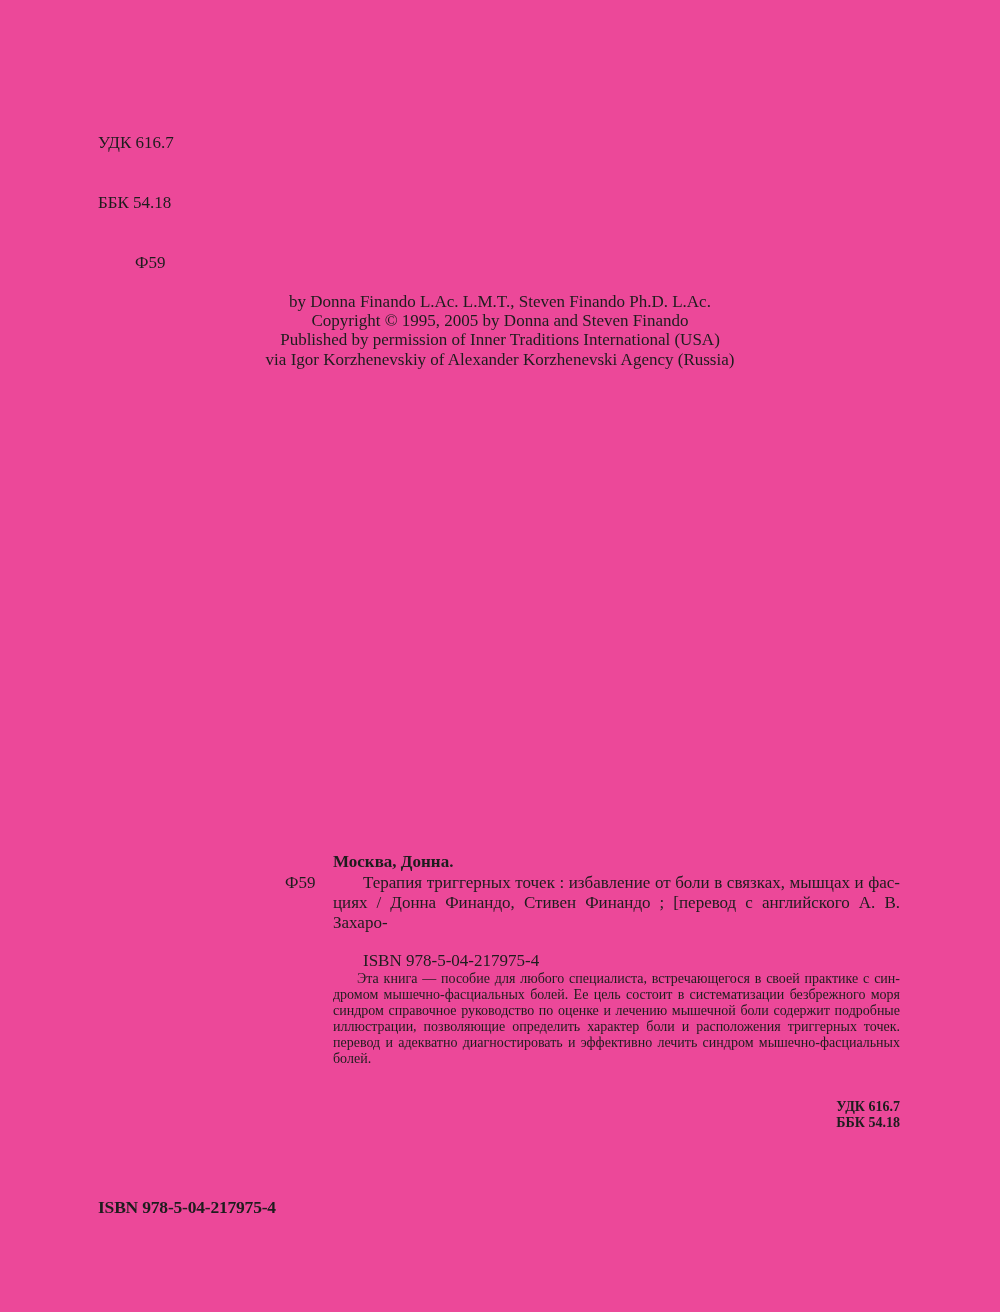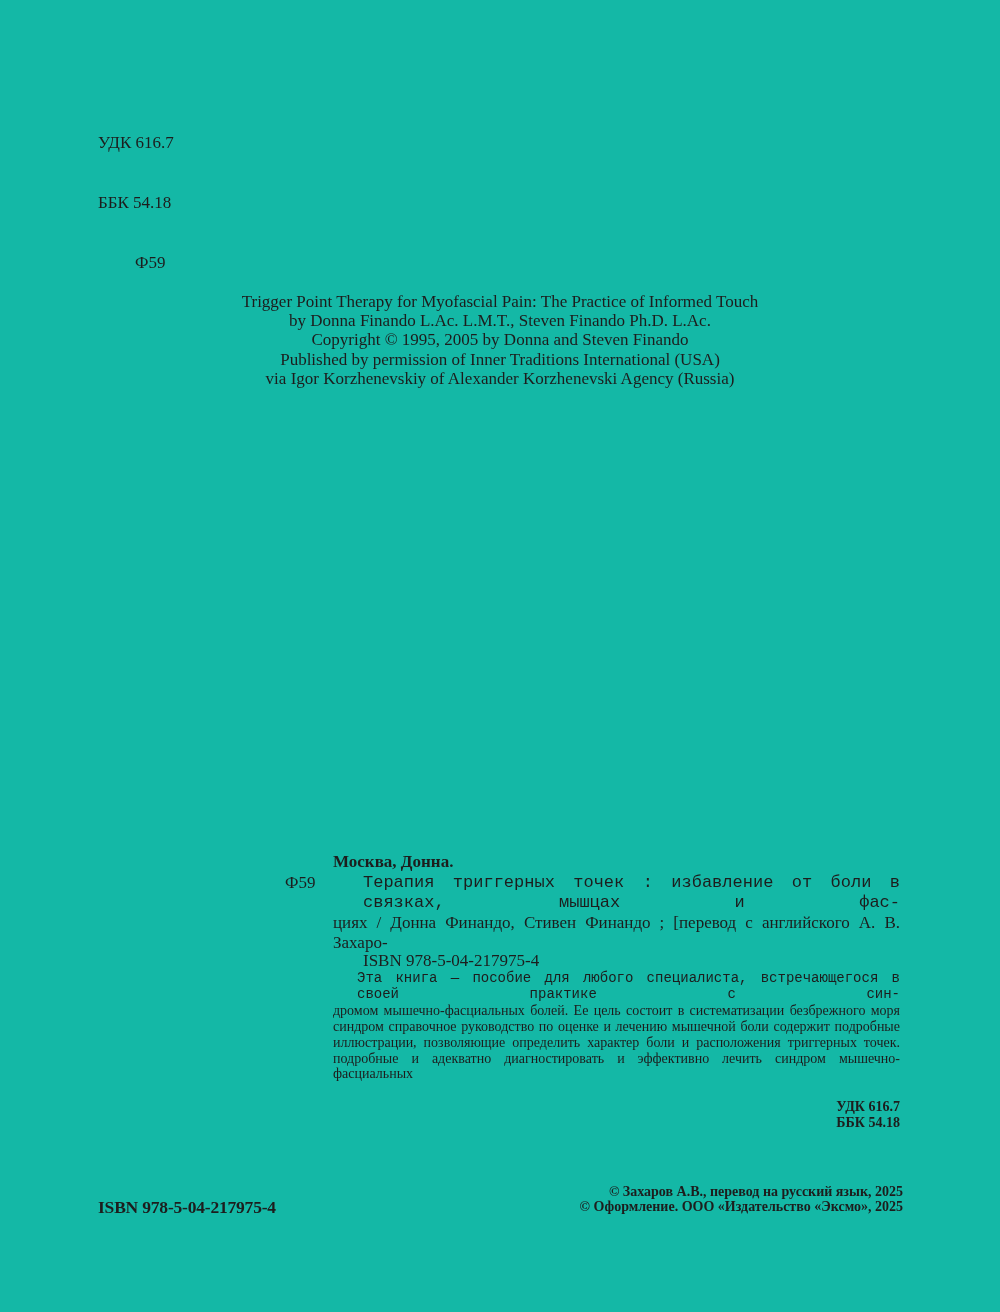--- a/index.html
+++ b/index.html
@@ -1,32 +1,32 @@
 <!DOCTYPE html>
 <html><head>
 <meta charset="utf-8">
 <style>
   html,body{margin:0;padding:0;background:#ffffff;}
   .page{
-    position:relative;width:1000px;height:1312px;background:#14b8a6;overflow:hidden;
+    position:relative;width:1000px;height:1312px;background:#ec4899;overflow:hidden;
     font-family:"Liberation Serif","DejaVu Serif",serif;color:#1d1d1d;
     -webkit-font-smoothing:antialiased;
   }
   .abs{position:absolute;}
   
   .top-codes{left:98px;top:93px;font-size:17px;line-height:20px;white-space:pre;}
   .top-codes .sign{padding-left:37px;}
   
   .english-block{left:0;top:292px;width:1000px;text-align:center;font-size:17px;line-height:19.2px;}
   
   .card-author{left:333px;top:852px;font-size:17px;font-weight:bold;}
   .card-sign{left:285px;top:873px;font-size:17px;}
   .card-desc{left:333px;top:873px;width:567px;font-size:17px;line-height:20px;}
   .jline{text-align:justify;text-align-last:justify;}
-  .firstline{padding-left:30px;font-family:Liberation Mono, monospace;}
+  .firstline{padding-left:30px;}
   .card-isbn{left:363px;top:951px;font-size:17px;}
   
   .annotation{left:333px;top:971px;width:567px;font-size:14px;line-height:15.9px;}
   .annotation .firstline{padding-left:24px;}
   
   .codes-right{right:100px;top:1099px;text-align:right;font-size:14px;font-weight:bold;line-height:15.6px;}
   
   .footer-isbn{left:98px;top:1197px;font-size:17.5px;font-weight:bold;letter-spacing:-0.2px;}
   .footer-copy{right:97px;top:1184px;text-align:right;font-size:14px;font-weight:bold;line-height:15.4px;}
 </style>
@@ -35,21 +35,20 @@
 
 <div class="page">
 
   <div class="abs top-codes">
     <div>УДК 616.7</div>
     <div>ББК 54.18</div>
     <div class="sign">Ф59</div>
   </div>
 
   <div class="abs english-block">
-    <div>Trigger Point Therapy for Myofascial Pain: The Practice of Informed Touch</div>
     <div>by Donna Finando L.Ac. L.M.T., Steven Finando Ph.D. L.Ac.</div>
     <div>Copyright © 1995, 2005 by Donna and Steven Finando</div>
     <div>Published by permission of Inner Traditions International (USA)</div>
     <div>via Igor Korzhenevskiy of Alexander Korzhenevski Agency (Russia)</div>
   </div>
 
   <div class="abs card-author">Москва, Донна.</div>
   <div class="abs card-sign">Ф59</div>
 
   <div class="abs card-desc">
@@ -57,28 +56,25 @@
     <div class="jline">циях / Донна Финандо, Стивен Финандо ; [перевод с английского А. В. Захаро-</div>
   </div>
 
   <div class="abs card-isbn">ISBN 978-5-04-217975-4</div>
 
   <div class="abs annotation">
     <div class="jline firstline">Эта книга — пособие для любого специалиста, встречающегося в своей практике с син-</div>
     <div class="jline">дромом мышечно-фасциальных болей. Ее цель состоит в систематизации безбрежного моря</div>
     <div class="jline">синдром справочное руководство по оценке и лечению мышечной боли содержит подробные</div>
     <div class="jline">иллюстрации, позволяющие определить характер боли и расположения триггерных точек.</div>
-    <div class="jline">подробные и адекватно диагностировать и эффективно лечить синдром мышечно-фасциальных</div>
+    <div class="jline">перевод и адекватно диагностировать и эффективно лечить синдром мышечно-фасциальных</div>
+    <div>болей.</div>
   </div>
 
   <div class="abs codes-right">
     <div>УДК 616.7</div>
     <div>ББК 54.18</div>
   </div>
 
   <div class="abs footer-isbn">ISBN 978-5-04-217975-4</div>
 
-  <div class="abs footer-copy">
-    <div>© Захаров А.В., перевод на русский язык, 2025</div>
-    <div>© Оформление. ООО «Издательство «Эксмо», 2025</div>
-  </div>
 
 </div>
 
 </body></html>

